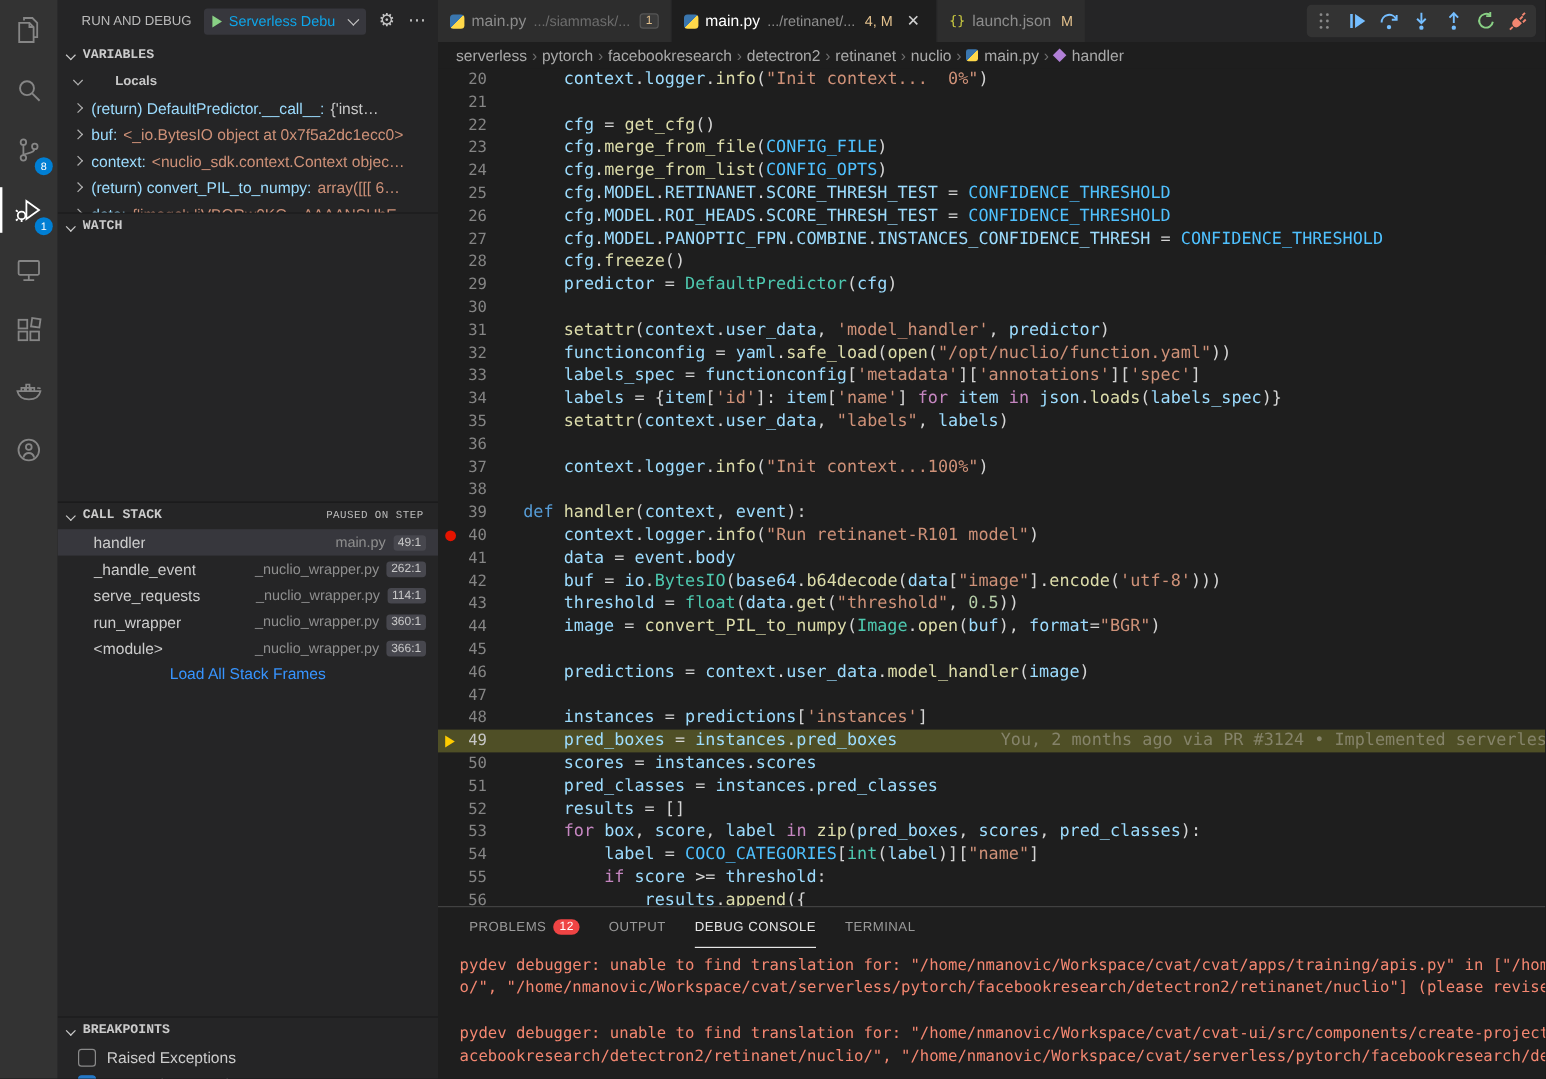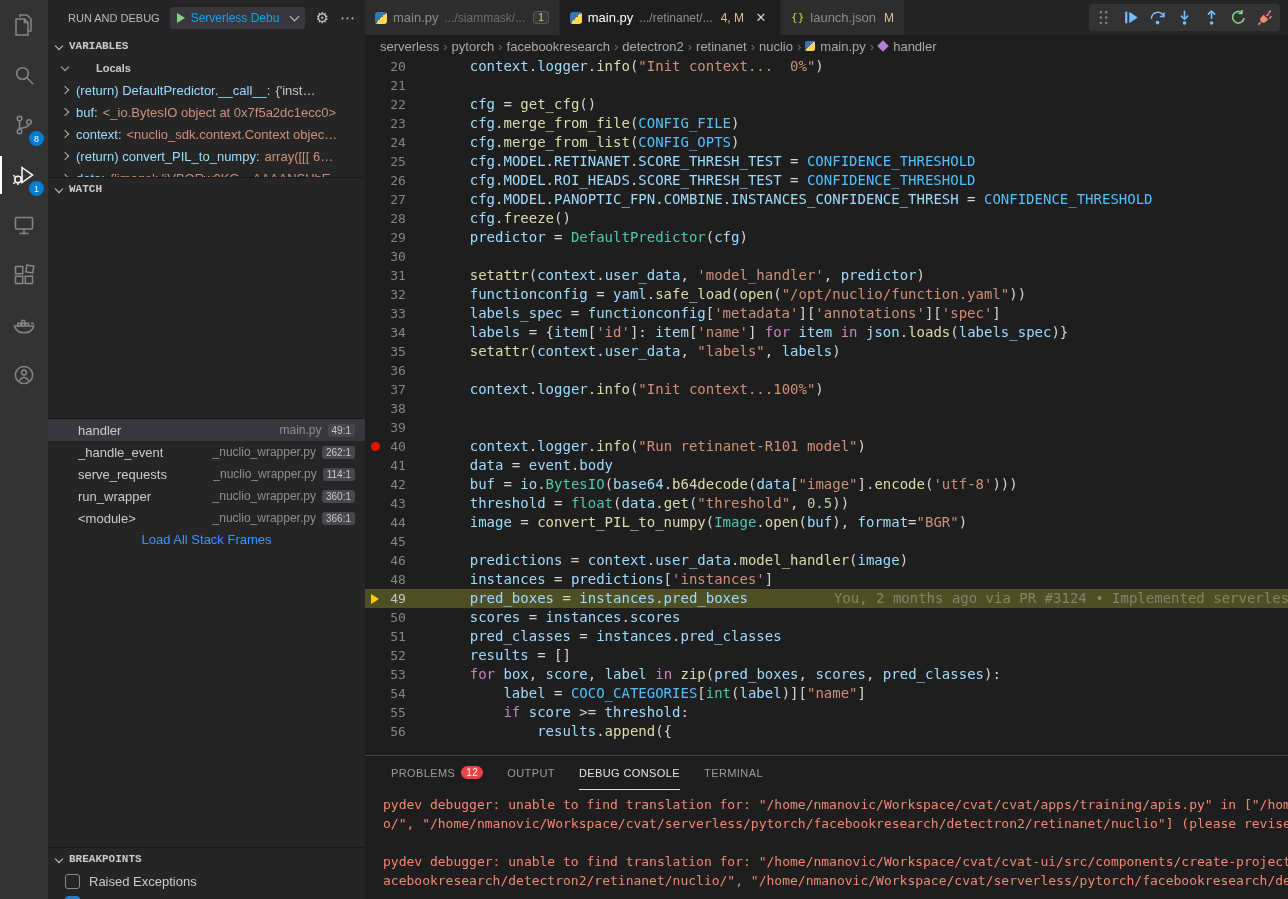--- a/index.html
+++ b/index.html
@@ -227,20 +227,25 @@
     </div>
 
     <div id="watch-block" class="section-block">
       <div class="section-header">
         <span class="chev"></span>
         <span>WATCH</span>
       </div>
     </div>
 
     <div id="callstack-block" class="section-block">
+      <div class="section-header">
+        <span class="chev"></span>
+        <span>CALL STACK</span>
+        <span class="sec-status">PAUSED ON STEP</span>
+      </div>
       <div id="frames-list">
           <div class="frame-row selected">
             <span class="frame-name">handler</span>
             <span class="frame-file">main.py</span>
             <span class="frame-pos">49:1</span>
           </div>
           <div class="frame-row">
             <span class="frame-name">_handle_event</span>
             <span class="frame-file">_nuclio_wrapper.py</span>
             <span class="frame-pos">262:1</span>
@@ -405,28 +410,29 @@
           <div class="code-line"><span class="glyph"></span><span class="lnum">29</span><span class="ltext"><span class="tk-d">    </span><span class="tk-v">predictor</span><span class="tk-p"> = </span><span class="tk-t">DefaultPredictor</span><span class="tk-p">(</span><span class="tk-v">cfg</span><span class="tk-p">)</span></span></div>
           <div class="code-line"><span class="glyph"></span><span class="lnum">30</span><span class="ltext"></span></div>
           <div class="code-line"><span class="glyph"></span><span class="lnum">31</span><span class="ltext"><span class="tk-d">    </span><span class="tk-f">setattr</span><span class="tk-p">(</span><span class="tk-v">context</span><span class="tk-p">.</span><span class="tk-v">user_data</span><span class="tk-p">, </span><span class="tk-s">'model_handler'</span><span class="tk-p">, </span><span class="tk-v">predictor</span><span class="tk-p">)</span></span></div>
           <div class="code-line"><span class="glyph"></span><span class="lnum">32</span><span class="ltext"><span class="tk-d">    </span><span class="tk-v">functionconfig</span><span class="tk-p"> = </span><span class="tk-v">yaml</span><span class="tk-p">.</span><span class="tk-f">safe_load</span><span class="tk-p">(</span><span class="tk-f">open</span><span class="tk-p">(</span><span class="tk-s">"/opt/nuclio/function.yaml"</span><span class="tk-p">))</span></span></div>
           <div class="code-line"><span class="glyph"></span><span class="lnum">33</span><span class="ltext"><span class="tk-d">    </span><span class="tk-v">labels_spec</span><span class="tk-p"> = </span><span class="tk-v">functionconfig</span><span class="tk-p">[</span><span class="tk-s">'metadata'</span><span class="tk-p">][</span><span class="tk-s">'annotations'</span><span class="tk-p">][</span><span class="tk-s">'spec'</span><span class="tk-p">]</span></span></div>
           <div class="code-line"><span class="glyph"></span><span class="lnum">34</span><span class="ltext"><span class="tk-d">    </span><span class="tk-v">labels</span><span class="tk-p"> = {</span><span class="tk-v">item</span><span class="tk-p">[</span><span class="tk-s">'id'</span><span class="tk-p">]: </span><span class="tk-v">item</span><span class="tk-p">[</span><span class="tk-s">'name'</span><span class="tk-p">] </span><span class="tk-c">for</span><span class="tk-d"> </span><span class="tk-v">item</span><span class="tk-d"> </span><span class="tk-c">in</span><span class="tk-d"> </span><span class="tk-v">json</span><span class="tk-p">.</span><span class="tk-f">loads</span><span class="tk-p">(</span><span class="tk-v">labels_spec</span><span class="tk-p">)}</span></span></div>
           <div class="code-line"><span class="glyph"></span><span class="lnum">35</span><span class="ltext"><span class="tk-d">    </span><span class="tk-f">setattr</span><span class="tk-p">(</span><span class="tk-v">context</span><span class="tk-p">.</span><span class="tk-v">user_data</span><span class="tk-p">, </span><span class="tk-s">"labels"</span><span class="tk-p">, </span><span class="tk-v">labels</span><span class="tk-p">)</span></span></div>
           <div class="code-line"><span class="glyph"></span><span class="lnum">36</span><span class="ltext"></span></div>
           <div class="code-line"><span class="glyph"></span><span class="lnum">37</span><span class="ltext"><span class="tk-d">    </span><span class="tk-v">context</span><span class="tk-p">.</span><span class="tk-v">logger</span><span class="tk-p">.</span><span class="tk-f">info</span><span class="tk-p">(</span><span class="tk-s">"Init context...100%"</span><span class="tk-p">)</span></span></div>
           <div class="code-line"><span class="glyph"></span><span class="lnum">38</span><span class="ltext"></span></div>
-          <div class="code-line"><span class="glyph"></span><span class="lnum">39</span></div>
+          <div class="code-line"><span class="glyph"></span><span class="lnum">39</span><span class="ltext"><span class="tk-k">def</span><span class="tk-d"> </span><span class="tk-f">handler</span><span class="tk-p">(</span><span class="tk-v">context</span><span class="tk-p">, </span><span class="tk-v">event</span><span class="tk-p">):</span></span></div>
           <div class="code-line"><span class="glyph"><span class="bp-dot"></span></span><span class="lnum">40</span><span class="ltext"><span class="tk-d">    </span><span class="tk-v">context</span><span class="tk-p">.</span><span class="tk-v">logger</span><span class="tk-p">.</span><span class="tk-f">info</span><span class="tk-p">(</span><span class="tk-s">"Run retinanet-R101 model"</span><span class="tk-p">)</span></span></div>
           <div class="code-line"><span class="glyph"></span><span class="lnum">41</span><span class="ltext"><span class="tk-d">    </span><span class="tk-v">data</span><span class="tk-p"> = </span><span class="tk-v">event</span><span class="tk-p">.</span><span class="tk-v">body</span></span></div>
           <div class="code-line"><span class="glyph"></span><span class="lnum">42</span><span class="ltext"><span class="tk-d">    </span><span class="tk-v">buf</span><span class="tk-p"> = </span><span class="tk-v">io</span><span class="tk-p">.</span><span class="tk-t">BytesIO</span><span class="tk-p">(</span><span class="tk-v">base64</span><span class="tk-p">.</span><span class="tk-f">b64decode</span><span class="tk-p">(</span><span class="tk-v">data</span><span class="tk-p">[</span><span class="tk-s">"image"</span><span class="tk-p">].</span><span class="tk-f">encode</span><span class="tk-p">(</span><span class="tk-s">'utf-8'</span><span class="tk-p">)))</span></span></div>
           <div class="code-line"><span class="glyph"></span><span class="lnum">43</span><span class="ltext"><span class="tk-d">    </span><span class="tk-v">threshold</span><span class="tk-p"> = </span><span class="tk-t">float</span><span class="tk-p">(</span><span class="tk-v">data</span><span class="tk-p">.</span><span class="tk-f">get</span><span class="tk-p">(</span><span class="tk-s">"threshold"</span><span class="tk-p">, </span><span class="tk-n">0.5</span><span class="tk-p">))</span></span></div>
           <div class="code-line"><span class="glyph"></span><span class="lnum">44</span><span class="ltext"><span class="tk-d">    </span><span class="tk-v">image</span><span class="tk-p"> = </span><span class="tk-f">convert_PIL_to_numpy</span><span class="tk-p">(</span><span class="tk-t">Image</span><span class="tk-p">.</span><span class="tk-f">open</span><span class="tk-p">(</span><span class="tk-v">buf</span><span class="tk-p">), </span><span class="tk-v">format</span><span class="tk-p">=</span><span class="tk-s">"BGR"</span><span class="tk-p">)</span></span></div>
           <div class="code-line"><span class="glyph"></span><span class="lnum">45</span><span class="ltext"></span></div>
           <div class="code-line"><span class="glyph"></span><span class="lnum">46</span><span class="ltext"><span class="tk-d">    </span><span class="tk-v">predictions</span><span class="tk-p"> = </span><span class="tk-v">context</span><span class="tk-p">.</span><span class="tk-v">user_data</span><span class="tk-p">.</span><span class="tk-f">model_handler</span><span class="tk-p">(</span><span class="tk-v">image</span><span class="tk-p">)</span></span></div>
+          <div class="code-line"><span class="glyph"></span><span class="lnum">47</span><span class="ltext"></span></div>
           <div class="code-line"><span class="glyph"></span><span class="lnum">48</span><span class="ltext"><span class="tk-d">    </span><span class="tk-v">instances</span><span class="tk-p"> = </span><span class="tk-v">predictions</span><span class="tk-p">[</span><span class="tk-s">'instances'</span><span class="tk-p">]</span></span></div>
           <div class="code-line current"><span class="glyph"><span class="cur-arrow"></span></span><span class="lnum">49</span><span class="ltext"><span class="tk-d">    </span><span class="tk-v">pred_boxes</span><span class="tk-p"> = </span><span class="tk-v">instances</span><span class="tk-p">.</span><span class="tk-v">pred_boxes</span><span class="blame">You, 2 months ago via PR #3124 • Implemented serverless fu</span></span></div>
           <div class="code-line"><span class="glyph"></span><span class="lnum">50</span><span class="ltext"><span class="tk-d">    </span><span class="tk-v">scores</span><span class="tk-p"> = </span><span class="tk-v">instances</span><span class="tk-p">.</span><span class="tk-v">scores</span></span></div>
           <div class="code-line"><span class="glyph"></span><span class="lnum">51</span><span class="ltext"><span class="tk-d">    </span><span class="tk-v">pred_classes</span><span class="tk-p"> = </span><span class="tk-v">instances</span><span class="tk-p">.</span><span class="tk-v">pred_classes</span></span></div>
           <div class="code-line"><span class="glyph"></span><span class="lnum">52</span><span class="ltext"><span class="tk-d">    </span><span class="tk-v">results</span><span class="tk-p"> = []</span></span></div>
           <div class="code-line"><span class="glyph"></span><span class="lnum">53</span><span class="ltext"><span class="tk-d">    </span><span class="tk-c">for</span><span class="tk-d"> </span><span class="tk-v">box</span><span class="tk-p">, </span><span class="tk-v">score</span><span class="tk-p">, </span><span class="tk-v">label</span><span class="tk-d"> </span><span class="tk-c">in</span><span class="tk-d"> </span><span class="tk-f">zip</span><span class="tk-p">(</span><span class="tk-v">pred_boxes</span><span class="tk-p">, </span><span class="tk-v">scores</span><span class="tk-p">, </span><span class="tk-v">pred_classes</span><span class="tk-p">):</span></span></div>
           <div class="code-line"><span class="glyph"></span><span class="lnum">54</span><span class="ltext"><span class="tk-d">        </span><span class="tk-v">label</span><span class="tk-p"> = </span><span class="tk-C">COCO_CATEGORIES</span><span class="tk-p">[</span><span class="tk-t">int</span><span class="tk-p">(</span><span class="tk-v">label</span><span class="tk-p">)][</span><span class="tk-s">"name"</span><span class="tk-p">]</span></span></div>
           <div class="code-line"><span class="glyph"></span><span class="lnum">55</span><span class="ltext"><span class="tk-d">        </span><span class="tk-c">if</span><span class="tk-d"> </span><span class="tk-v">score</span><span class="tk-p"> &gt;= </span><span class="tk-v">threshold</span><span class="tk-p">:</span></span></div>
           <div class="code-line"><span class="glyph"></span><span class="lnum">56</span><span class="ltext"><span class="tk-d">            </span><span class="tk-v">results</span><span class="tk-p">.</span><span class="tk-f">append</span><span class="tk-p">({</span></span></div>
         </div>

